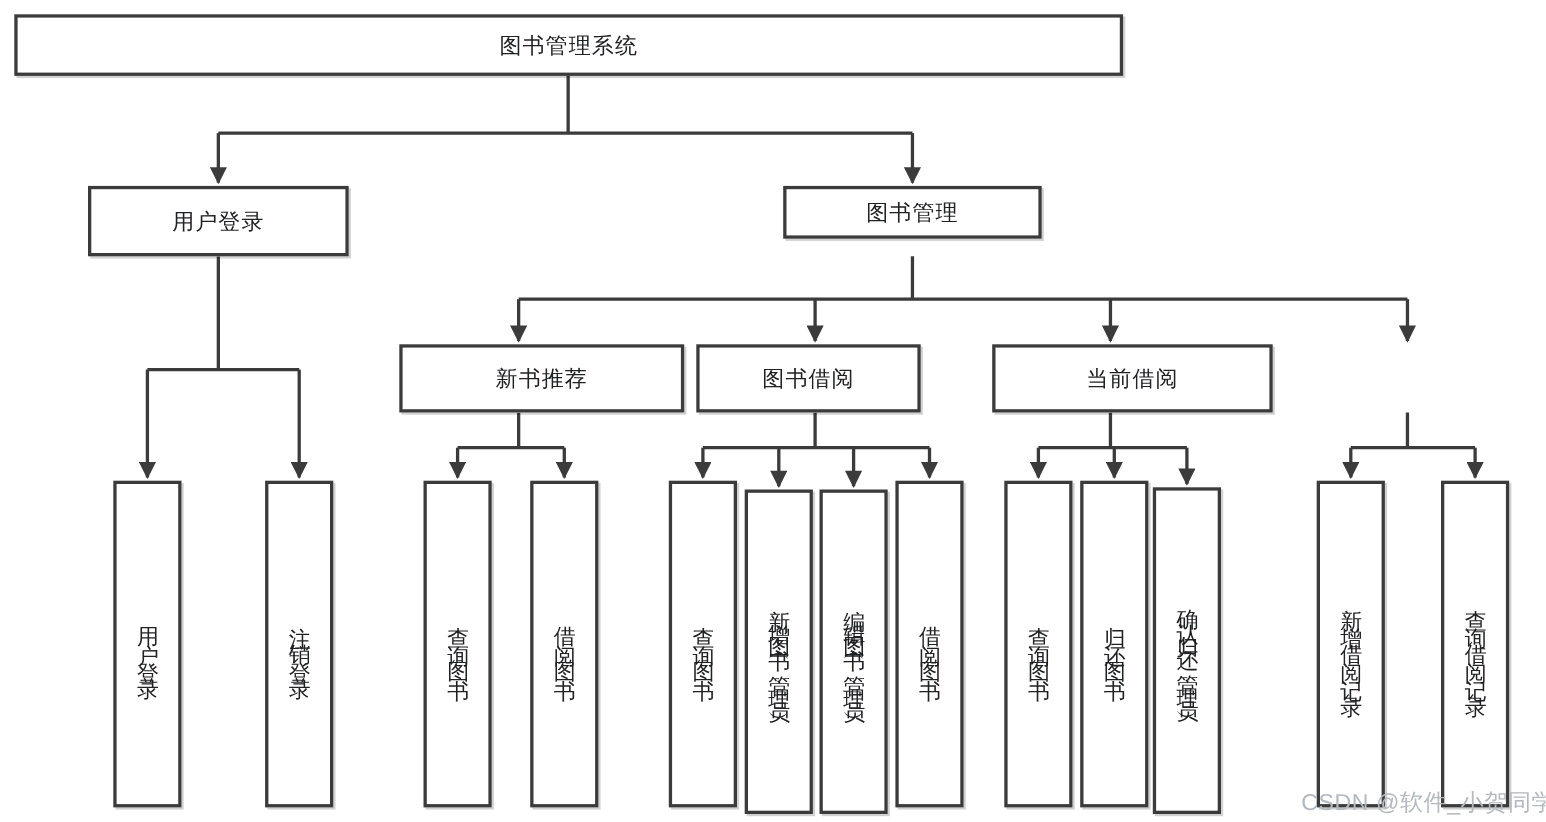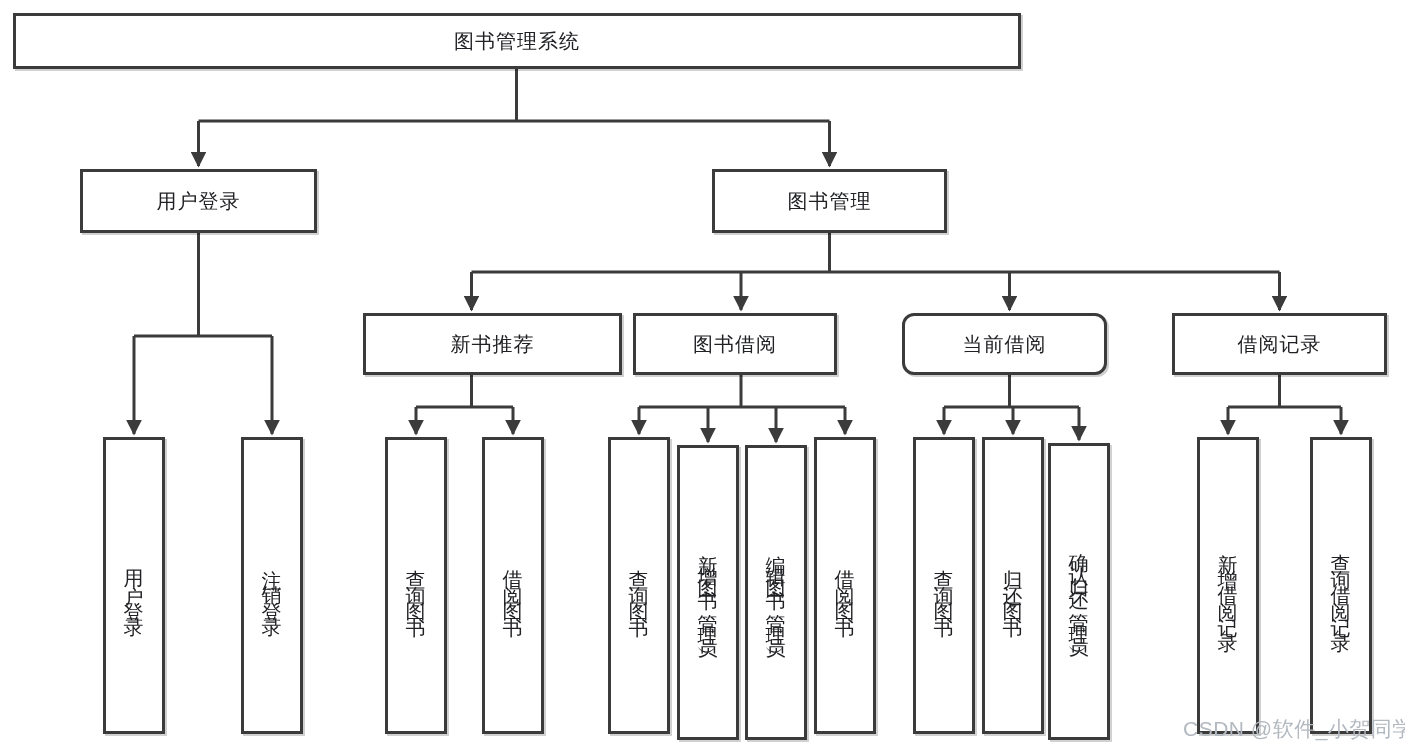--- a/index.html
+++ b/index.html
@@ -110,35 +110,32 @@
     </g>
   </svg>
 
   <div class="box hbox" style="left:13px; top:13px; width:1008px; height:56px;">
     <span>图书管理系统</span>
   </div>
 
   <div class="box hbox" style="left:80px; top:169px; width:237px; height:64px;">
     <span>用户登录</span>
   </div>
-  <div class="box hbox" style="left:712px; top:169px; width:235px; height:64px;text-align:right;">
+  <div class="box hbox" style="left:712px; top:169px; width:235px; height:48px;text-align:right;">
     <span>图书管理</span>
   </div>
 
   <div class="box hbox" style="left:363px; top:313px; width:259px; height:62px;">
     <span>新书推荐</span>
   </div>
   <div class="box hbox" style="left:633px; top:313px; width:204px; height:62px;">
     <span>图书借阅</span>
   </div>
-  <div class="box hbox" style="left:902px; top:313px; width:205px; height:62px;border-radius:12px;">
+  <div class="box hbox" style="left:902px; top:313px; width:255px; height:62px;">
     <span>当前借阅</span>
-  </div>
-  <div class="box hbox" style="left:1172px; top:313px; width:215px; height:62px;">
-    <span>借阅记录</span>
   </div>
 
   <div class="box vbox" style="left:103px; top:437px; width:62px; height:297px;">
     <span>用户登录</span>
   </div>
   <div class="box vbox" style="left:241px; top:437px; width:62px; height:297px;">
     <span>注销登录</span>
   </div>
 
   <div class="box vbox" style="left:385px; top:437px; width:62px; height:297px;">

